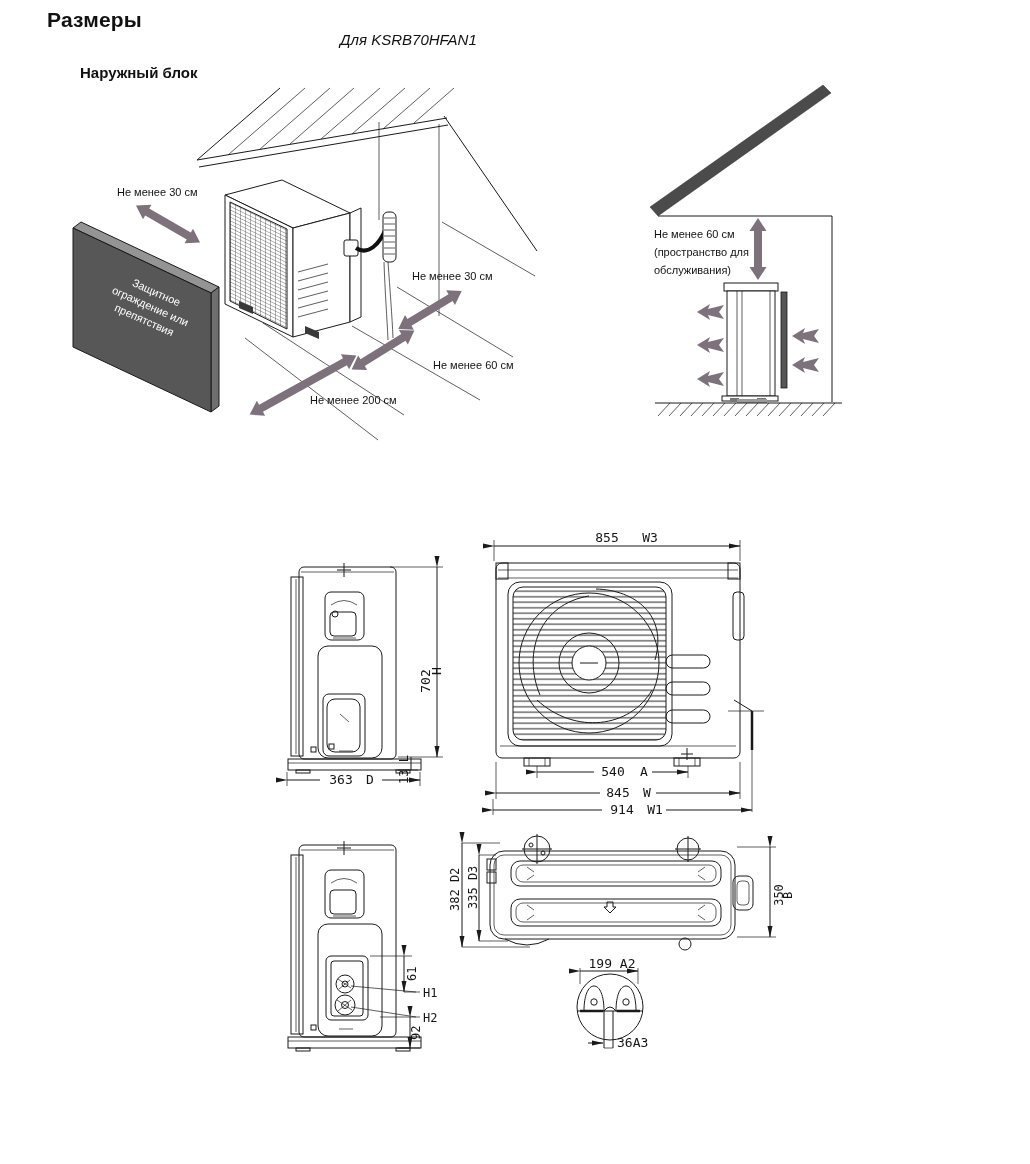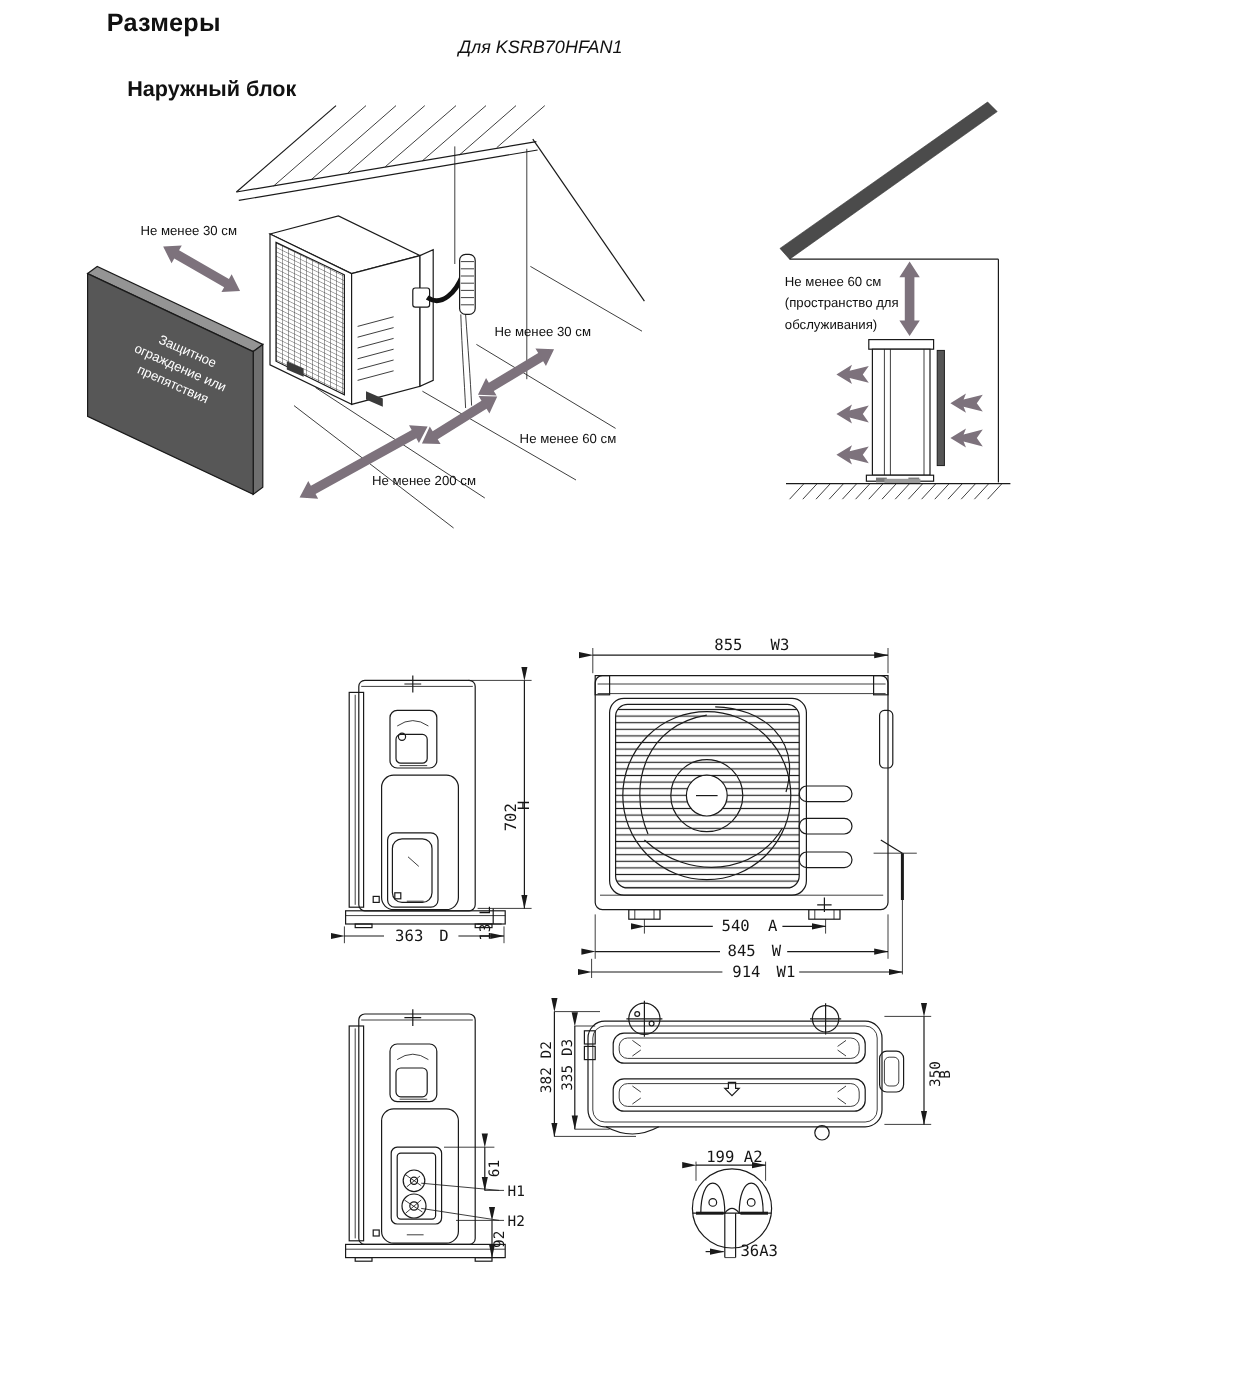--- a/index.html
+++ b/index.html
@@ -1,21 +1,21 @@
 <!DOCTYPE html>
 <html><head>
 <meta charset="utf-8">
 <style>
   html,body{margin:0;padding:0;background:#fff;}
   #page{position:relative;width:1030px;height:1164px;background:#ffffff;overflow:hidden;
         font-family:"Liberation Sans",sans-serif;color:#111;}
-  .abs{position:absolute;margin-left:42px;}
+  .abs{position:absolute;}
   #title{left:47px;top:8px;font-size:21px;font-weight:bold;letter-spacing:.2px;}
   #model{left:340px;top:31px;font-size:15px;font-style:italic;}
-  #section{left:64px;top:64px;font-size:18px;font-weight:bold;}
+  #section{left:80px;top:64px;font-size:15px;font-weight:bold;}
   svg{position:absolute;overflow:visible;}
   svg text{font-family:"Liberation Sans",sans-serif;}
   .dim{font-family:"DejaVu Sans Mono",monospace;font-size:13px;fill:#151515;}
   .dimr{font-family:"DejaVu Sans Mono",monospace;font-size:12px;fill:#151515;}
   .lbl{font-size:11px;fill:#111;}
   .walltxt{font-size:11px;fill:#ffffff;}
   .ln{stroke:#1a1a1a;stroke-width:1;fill:none;}
   .lnt{stroke:#1a1a1a;stroke-width:.7;fill:none;}
   .wh{fill:#ffffff;stroke:#1a1a1a;stroke-width:1;}
   .nf{fill:none;stroke:#1a1a1a;stroke-width:1;}

